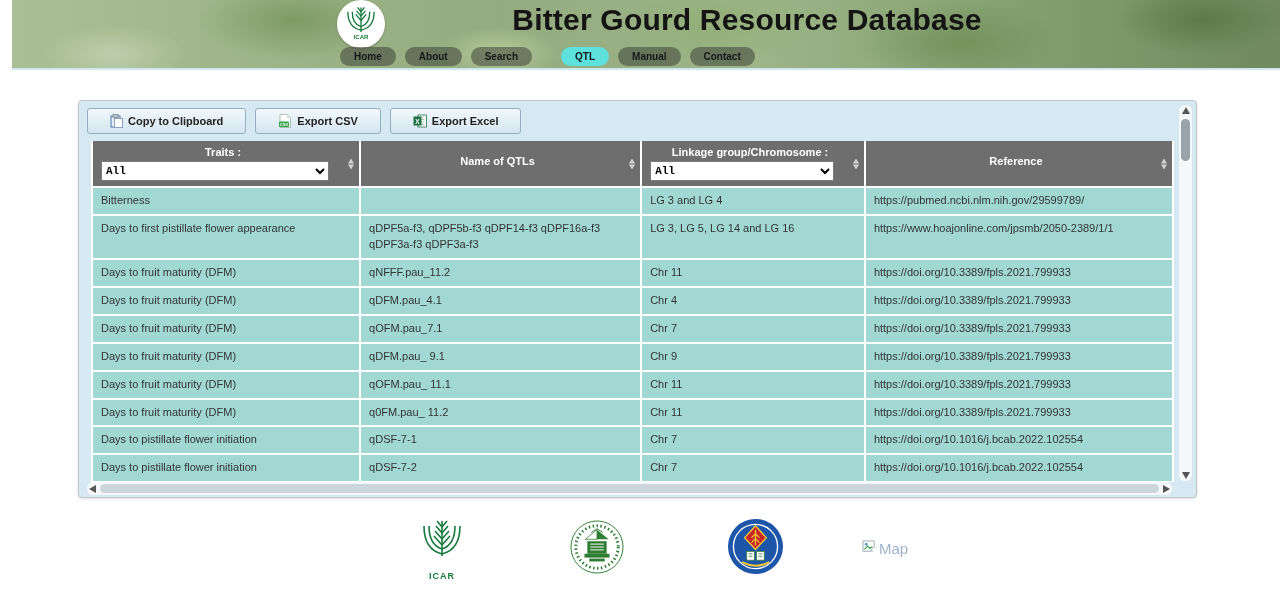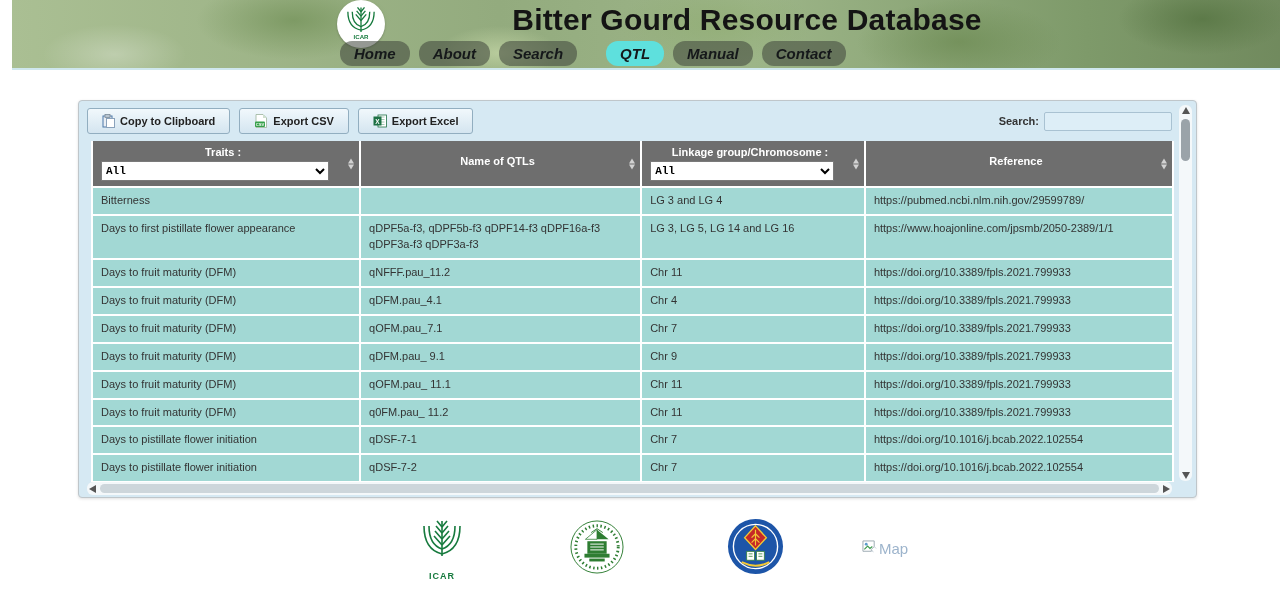--- a/index.html
+++ b/index.html
@@ -26,33 +26,33 @@
     background:#fff;box-shadow:0 1px 2px rgba(0,0,0,.25);
     display:flex;align-items:center;justify-content:center;
   }
   .page-title{
     position:absolute;left:735px;top:3px;transform:translateX(-50%);
     font-size:30px;font-weight:bold;color:#141414;letter-spacing:.2px;white-space:nowrap;
   }
   .nav-tabs{position:absolute;left:328px;bottom:2px;display:flex;gap:9px;}
   .pill{
     padding:4px 14px;border-radius:12px;background:rgba(62,68,58,.55);
-    color:#15181a;font-size:15px;font-weight:bold;cursor:pointer;white-space:nowrap;font-style:italic;
+    color:#15181a;font-size:10px;font-weight:bold;cursor:pointer;white-space:nowrap;
   }
   .pill.active{background:var(--active-tab,#5ee0dd);margin-left:20px;}
 
   
   .card{
     position:absolute;left:78px;top:100px;width:1117px;height:396px;
     border:1px solid #bfc6ca;border-radius:4px;background:var(--panel-blue,#d6e9f3);
     box-shadow:0 1px 3px rgba(0,0,0,.12);
   }
   .toolbar{position:absolute;left:8px;top:6px;right:24px;height:28px;display:flex;align-items:center;}
   .tt-button{
-    display:inline-flex;align-items:center;gap:5px;height:24px;padding:0 14px;margin-right:9px;
+    display:inline-flex;align-items:center;gap:5px;height:24px;padding:0 22px;margin-right:9px;
     background:linear-gradient(#f1f8fc,#d4e5f0);border:1px solid #92aec0;border-radius:3px;
     font-size:11px;font-weight:bold;color:#222;cursor:pointer;
   }
   .tt-button svg{display:block;}
   .search-wrap{margin-left:auto;display:flex;align-items:center;gap:5px;}
   .search-wrap label{font-size:11px;font-weight:bold;color:#333;}
   .search-input{
     width:118px;height:17px;background:#ddeef7;border:1px solid #a9c2d2;border-radius:2px;
     font-size:11px;padding:0 4px;outline:none;
   }
@@ -153,24 +153,20 @@
         <span>Export CSV</span>
       </div>
       <div class="tt-button">
         <svg width="14" height="14" viewBox="0 0 14 14">
           <rect x="5" y="1" width="8.5" height="12" fill="#fff" stroke="#1e7145" stroke-width=".8"></rect>
           <path d="M6.5 3 h5 M6.5 5.5 h5 M6.5 8 h5 M6.5 10.5 h5" stroke="#9bc4ab" stroke-width=".9"></path>
           <rect x="0.5" y="2.5" width="8" height="9" fill="#1e7145"></rect>
           <text x="4.5" y="9.5" text-anchor="middle" font-size="6.5" font-weight="bold" fill="#fff" font-family="Liberation Sans, sans-serif">X</text>
         </svg>
         <span>Export Excel</span>
-      </div>
-      <div class="search-wrap">
-        <label>Search:</label>
-        <input class="search-input" type="text" value="" style="">
       </div>
     </div>
 
     <div class="viewport">
       <table class="qtl">
         <colgroup>
             <col class="c1">
             <col class="c2">
             <col class="c3">
             <col class="c4">

